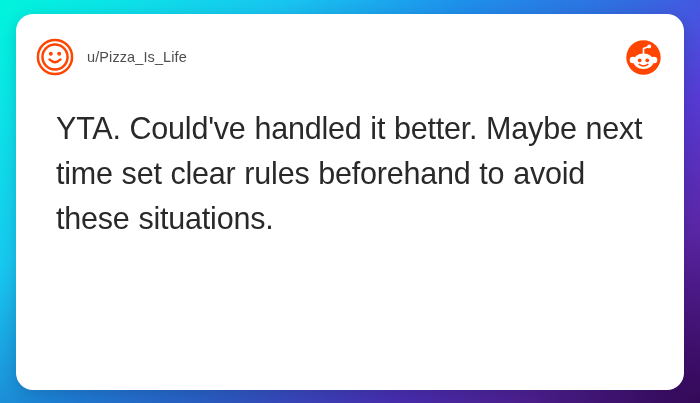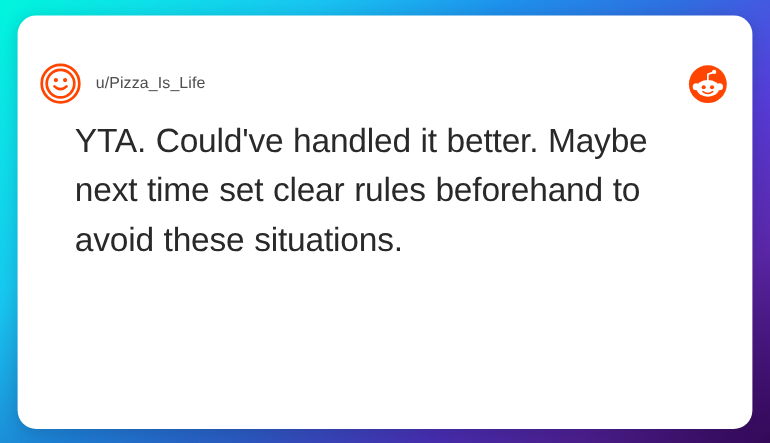--- a/index.html
+++ b/index.html
@@ -51,21 +51,20 @@
 
   
   .card-header {
     position:absolute;
     left:0; top:0;
     width:100%;
     height:86px;
     display:flex;
     align-items:center;
     padding:0 22px 0 20px;
-    margin-top:19px;
   }
 
   .avatar {
     width:38px;
     height:38px;
     flex:0 0 38px;
     display:block;
   }
 
   .username {
@@ -84,21 +83,21 @@
     flex:0 0 37px;
     display:block;
   }
 
   
   .card-body {
     position:absolute;
     left:0;
     top:92px;
     width:100%;
-    padding:0 34px 0 52px;
+    padding:0 34px 0 40px;
   }
 
   .comment-text {
     font-size:30.5px;
     line-height:45px;
     color:#292929;
     font-weight:400;
     letter-spacing:-0.2px;
     word-spacing:0.5px;
   }

